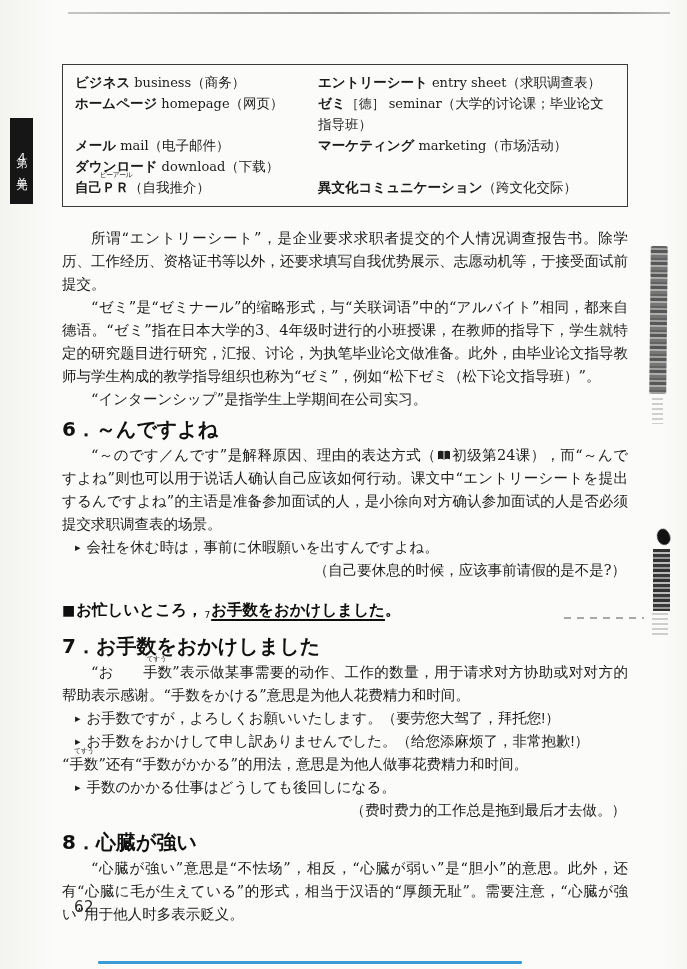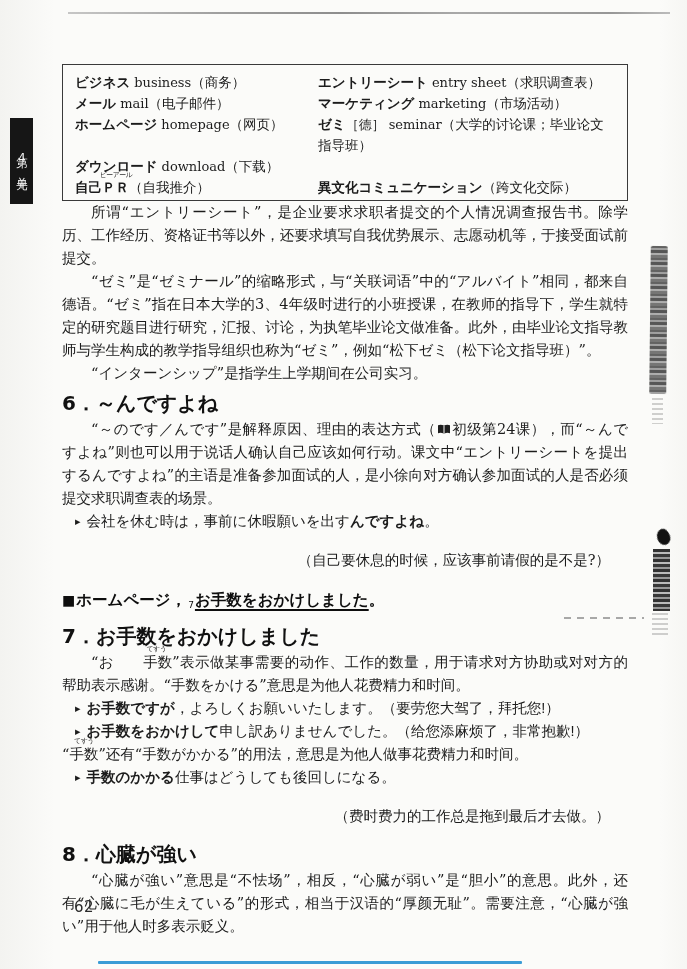--- a/index.html
+++ b/index.html
@@ -24,21 +24,21 @@
     writing-mode:vertical-rl;text-orientation:upright;
     font-family:"DejaVu Sans","Liberation Sans",sans-serif;
     font-size:11.5px;letter-spacing:3px;
     display:flex;align-items:center;justify-content:center;
   }
   .content{position:absolute;left:62px;top:64px;width:566px;}
 
   
   .vocab{
     border:1.5px solid #3a3a3a;
-    padding:7px 12px 2px 12px;
+    padding:7px 12px 8px 12px;
     font-size:13.5px;
   }
   .vrow{display:flex;line-height:21px;}
   .vcell-l{flex:0 0 243px;}
   .vcell-r{flex:1;}
   .jp{font-family:"DejaVu Sans","Liberation Sans",sans-serif;font-weight:700;}
   .en{font-family:"DejaVu Serif","Liberation Serif",serif;font-size:13px;margin-left:4px;}
   .cn{font-size:13.5px;}
   .note{font-size:13px;}
 
@@ -50,38 +50,38 @@
     font-family:"DejaVu Sans","Liberation Sans",sans-serif;font-weight:400;color:#222;
   }
   .ruby .rb{line-height:inherit;}
 
   
   .para{
     margin:0;font-size:14.5px;line-height:23px;text-align:justify;
     text-indent:2em;
   }
   .para.noindent{text-indent:0;}
-  .gap-top{margin-top:0;}
+  .gap-top{margin-top:20px;}
 
   h3.sec{
     margin:8px 0 4px 0;
     font-family:"DejaVu Sans","Liberation Sans",sans-serif;
     font-size:20px;font-weight:700;line-height:21px;color:#111;
   }
   h3.sec7{margin-top:10px;}
   h3.sec8{margin-top:10px;}
 
   .example{
     margin:0;padding-left:13px;font-size:14.5px;line-height:23px;
     font-family:"DejaVu Sans","Liberation Sans",sans-serif;
   }
   .example .marker{font-size:11px;margin-right:6px;vertical-align:1px;}
-  .example b{font-weight:700;text-align:center;}
+  .example b{font-weight:400;text-align:center;}
   .example .cn-part{font-family:Liberation Sans, sans-serif;}
-  .trans{margin:16px;font-size:14.5px;line-height:23px;text-align:right;padding-right:2px;}
+  .trans{margin:0;font-size:14.5px;line-height:23px;text-align:right;padding-right:2px;}
 
   .key-sentence{
     margin:18px 0 0 0;
     font-family:"DejaVu Sans","Liberation Sans",sans-serif;
     font-size:15.5px;font-weight:700;line-height:21px;color:#0e0e0e;
   }
   .key-sentence .sq{font-size:14px;margin-right:1px;}
   .key-sentence sub{font-size:9px;font-weight:400;vertical-align:-3px;margin:0 1px 0 2px;}
   .key-sentence .ul{
     text-decoration:underline;text-decoration-thickness:1.5px;text-underline-offset:3.5px;
@@ -142,26 +142,26 @@
   <div class="unit-tab">第4单元</div>
 
   <div class="content">
 
     <div class="vocab">
       <div class="vrow">
         <div class="vcell-l"><span class="jp">ビジネス</span><span class="en">business</span><span class="cn">（商务）</span></div>
         <div class="vcell-r"><span class="jp">エントリーシート</span><span class="en">entry sheet</span><span class="cn">（求职调查表）</span></div>
       </div>
       <div class="vrow">
+        <div class="vcell-l"><span class="jp">ホームページ</span><span class="en">homepage</span><span class="cn">（网页）</span></div>
+        <div class="vcell-r"><span class="jp">ゼミ</span><span class="note">［德］</span><span class="en">seminar</span><span class="cn">（大学的讨论课；毕业论文指导班）</span></div>
+      </div>
+      <div class="vrow">
         <div class="vcell-l"><span class="jp">メール</span><span class="en">mail</span><span class="cn">（电子邮件）</span></div>
         <div class="vcell-r"><span class="jp">マーケティング</span><span class="en">marketing</span><span class="cn">（市场活动）</span></div>
-      </div>
-      <div class="vrow">
-        <div class="vcell-l"><span class="jp">ホームページ</span><span class="en">homepage</span><span class="cn">（网页）</span></div>
-        <div class="vcell-r"><span class="jp">ゼミ</span><span class="note">［德］</span><span class="en">seminar</span><span class="cn">（大学的讨论课；毕业论文指导班）</span></div>
       </div>
       <div class="vrow">
         <div class="vcell-l"><span class="jp">ダウンロード</span><span class="en">download</span><span class="cn">（下载）</span></div>
       </div>
       <div class="vrow">
         <div class="vcell-l"><span class="jp">自己</span><span class="ruby jp"><span class="rt">ピーアール</span><span class="rb">ＰＲ</span></span><span class="cn">（自我推介）</span></div>
         <div class="vcell-r"><span class="jp">異文化コミュニケーション</span><span class="cn">（跨文化交际）</span></div>
       </div>
     </div>
 
@@ -170,21 +170,21 @@
     <p class="para">“インターンシップ”是指学生上学期间在公司实习。</p>
 
     <h3 class="sec">6．～んですよね</h3>
     <p class="para"><span>“～のです／んです”是解释原因、理由的表达方式（</span><svg class="book-icon-svg" width="14" height="11" viewBox="0 0 14 11">
           <path d="M1 1.2 Q4 .1 7 1.6 Q10 .1 13 1.2 L13 9.2 Q10 8.2 7 9.8 Q4 8.2 1 9.2 Z" fill="#1e1e1e"></path>
           <line x1="7" y1="1.6" x2="7" y2="9.8" stroke="#fbfbf9" stroke-width="1"></line>
         </svg><span>初级第24课</span><span>），而“～んですよね”则也可以用于说话人确认自己应该如何行动。课文中“エントリーシートを提出するんですよね”的主语是准备参加面试的人，是小徐向对方确认参加面试的人是否必须提交求职调查表的场景。</span></p>
     <p class="example"><span class="marker">▸</span><span>会社を休む時は，事前に休暇願いを出す</span><b>んですよね</b><span>。</span></p>
     <p class="trans">（自己要休息的时候，应该事前请假的是不是?）</p>
 
-    <p class="key-sentence"><span class="sq">■</span><span>ホームページ，</span><sub>7</sub><span class="ul">お手数をおかけしました</span><span>。</span></p>
+    <p class="key-sentence"><span class="sq">■</span><span>お忙しいところ，</span><sub>7</sub><span class="ul">お手数をおかけしました</span><span>。</span></p>
 
     <h3 class="sec sec7">7．お手数をおかけしました</h3>
     <p class="para"><span>“お</span><span class="ruby"><span class="rt">てすう</span><span class="rb">手数</span></span><span>”表示做某事需要的动作、工作的数量，用于请求对方协助或对对方的帮助表示感谢。“手数をかける”意思是为他人花费精力和时间。</span></p>
     <p class="example"><span class="marker">▸</span><b>お手数ですが</b><span>，よろしくお願いいたします。</span><span class="cn-part">（要劳您大驾了，拜托您!）</span></p>
     <p class="example"><span class="marker">▸</span><b>お手数をおかけして</b><span>申し訳ありませんでした。</span><span class="cn-part">（给您添麻烦了，非常抱歉!）</span></p>
     <p class="para noindent"><span>“</span><span class="ruby"><span class="rt">てすう</span><span class="rb">手数</span></span><span>”还有“手数がかかる”的用法，意思是为他人做事花费精力和时间。</span></p>
     <p class="example"><span class="marker">▸</span><b>手数のかかる</b><span>仕事はどうしても後回しになる。</span></p>
     <p class="trans">（费时费力的工作总是拖到最后才去做。）</p>
 
 

